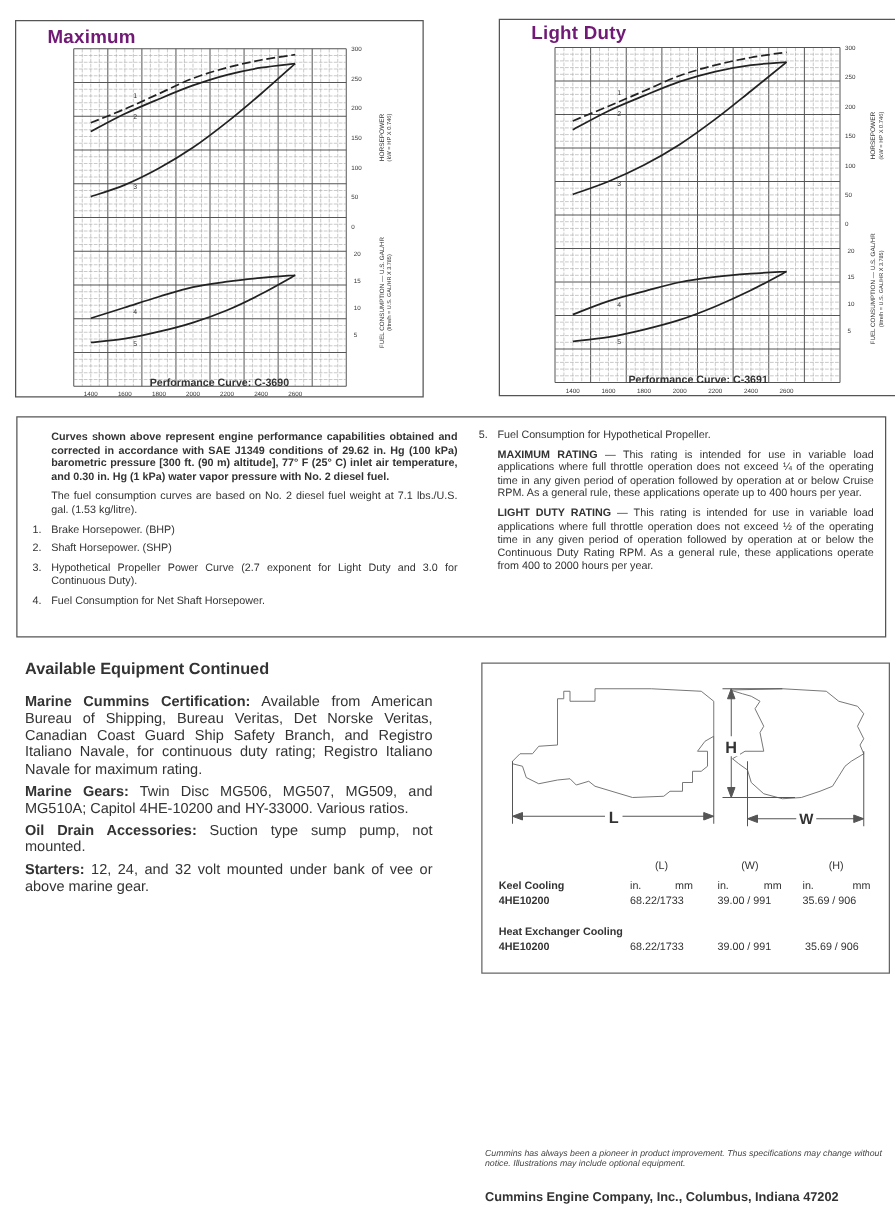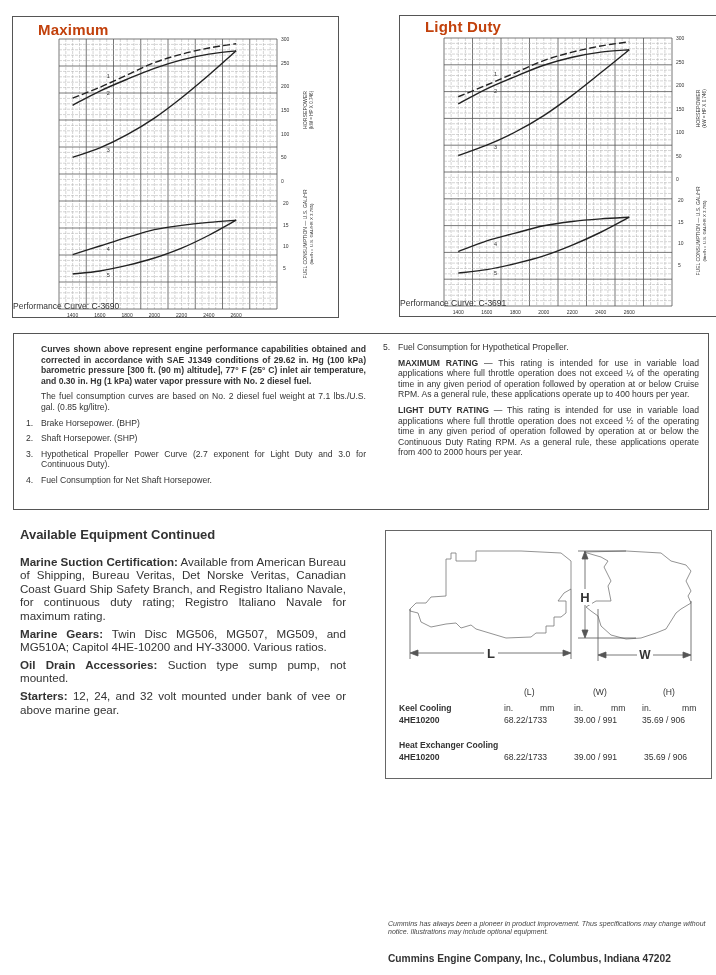--- a/index.html
+++ b/index.html
@@ -1,20 +1,20 @@
 <!DOCTYPE html>
 <html><head>
 <meta charset="utf-8">
 <style>
   html, body { margin:0; padding:0; background:#ffffff; }
   body { width:716px; height:975px; position:relative; overflow:hidden; font-family:"Liberation Sans", sans-serif; color:#2a2a2a; }
   .abs { position:absolute; }
   .chart-box { position:absolute; border:1.5px solid #555; background:#fff; box-sizing:border-box; }
-  .chart-title { position:absolute; font-family:"Liberation Sans", sans-serif; font-weight:bold; font-size:15px; color:#c2410c; letter-spacing:0.2px; }
-  .perf-label { position:absolute; font-weight:normal; font-size:8.5px; color:#333; width:100%; }
+  .chart-title { position:absolute; font-family:"Liberation Sans", sans-serif; font-weight:bold; font-size:15px; color:#701a75; letter-spacing:0.2px; }
+  .perf-label { position:absolute; font-weight:bold; font-size:8.5px; color:#333; width:100%; text-align:center; }
   svg text { font-family:"Liberation Sans", sans-serif; }
   .notes-box { position:absolute; left:13px; top:333px; width:696px; height:177px; border:1.5px solid #555; box-sizing:border-box; }
   .notes-col { position:absolute; font-size:8.6px; line-height:10.6px; color:#333; }
   .notes-col p { margin:0 0 5px 0; text-align:justify; }
   .note-item { display:flex; margin-bottom:5px; }
   .note-num { width:15px; flex-shrink:0; }
   .note-text { flex:1; }
   .equip { position:absolute; left:20px; top:528px; width:326px; font-size:11.6px; line-height:13.6px; color:#333; }
   .equip h2 { margin:0 0 13px 0; font-size:13px; font-weight:bold; color:#333; }
   .equip p { margin:0 0 4px 0; text-align:justify; }
@@ -275,21 +275,21 @@
       <text x="93.875" y="229.915" font-size="5.5" fill="#333">4</text>
       <path d="M58.25,257.1 C63,256.5266666666667 77.25,255.23666666666668 86.75,253.66 C96.25,252.08333333333331 105.75,249.9333333333333 115.25,247.64 C124.75,245.34666666666666 134.25,242.98166666666668 143.75,239.9 C153.25,236.81833333333333 162.75,233.09166666666667 172.25,229.15 C181.75,225.20833333333334 191.25,220.90833333333333 200.75,216.25 C210.25,211.59166666666667 224.5,203.70833333333331 229.25,201.2" fill="none" stroke="#222" stroke-width="1.4"></path>
       <text x="93.875" y="259.155" font-size="5.5" fill="#333">5</text>
     </svg>
   <div class="perf-label" style="left:0; top:282px;">Performance Curve: C-3691</div>
 </div>
 
 <div class="notes-box">
   <div class="notes-col" style="left:27px; top:10px; width:325px;">
     <p style="text-indent:0;font-weight:bold;">Curves shown above represent engine performance capabilities obtained and corrected in accordance with SAE J1349 conditions of 29.62 in. Hg (100 kPa) barometric pressure [300 ft. (90 m) altitude], 77° F (25° C) inlet air temperature, and 0.30 in. Hg (1 kPa) water vapor pressure with No. 2 diesel fuel.</p>
-    <p>The fuel consumption curves are based on No. 2 diesel fuel weight at 7.1 lbs./U.S. gal. (0.85 kg/litre).</p>
+    <p>The fuel consumption curves are based on No. 2 diesel fuel weight at 7.1 lbs./U.S. gal. (1.53 kg/litre).</p>
     <div style="margin-left:-15px;">
       <div class="note-item">
           <span class="note-num">1.</span>
           <span class="note-text">Brake Horsepower. (BHP)</span>
         </div>
       <div class="note-item">
           <span class="note-num">2.</span>
           <span class="note-text">Shaft Horsepower. (SHP)</span>
         </div>
       <div class="note-item">
@@ -307,21 +307,21 @@
         <span class="note-num">5.</span>
         <span class="note-text">Fuel Consumption for Hypothetical Propeller.</span>
       </div>
     <p style="margin-left:15px;"><b>MAXIMUM RATING</b><span> — This rating is intended for use in variable load applications where full throttle operation does not exceed ¼ of the operating time in any given period of operation followed by operation at or below Cruise RPM. As a general rule, these applications operate up to 400 hours per year.</span></p>
     <p style="margin-left:15px;"><b>LIGHT DUTY RATING</b><span> — This rating is intended for use in variable load applications where full throttle operation does not exceed ½ of the operating time in any given period of operation followed by operation at or below the Continuous Duty Rating RPM. As a general rule, these applications operate from 400 to 2000 hours per year.</span></p>
   </div>
 </div>
 
 <div class="equip">
   <h2>Available Equipment Continued</h2>
-  <p><b>Marine Suction Certification:</b><span> Available from American Bureau of Shipping, Bureau Veritas, Det Norske Veritas, Canadian Coast Guard Ship Safety Branch, and Registro Italiano Navale, for continuous duty rating; Registro Italiano Navale for maximum rating.</span></p>
+  <p><b>Marine Cummins Certification:</b><span> Available from American Bureau of Shipping, Bureau Veritas, Det Norske Veritas, Canadian Coast Guard Ship Safety Branch, and Registro Italiano Navale, for continuous duty rating; Registro Italiano Navale for maximum rating.</span></p>
   <p><b>Marine Gears:</b><span> Twin Disc MG506, MG507, MG509, and MG510A; Capitol 4HE-10200 and HY-33000. Various ratios.</span></p>
   <p><b>Oil Drain Accessories:</b><span> Suction type sump pump, not mounted.</span></p>
   <p><b>Starters:</b><span> 12, 24, and 32 volt mounted under bank of vee or above marine gear.</span></p>
 </div>
 
 <div class="dim-box">
   <svg width="324" height="140" style="position:absolute; left:0; top:0;">
 
     <g fill="none" stroke="#777" stroke-width="0.8">
       <path d="M24,78 L30,72 L40,72 L45,66 L60,65 L60,28 L65,28 L65,22 L70,22 L70,30 L90,30 L90,20 L135,20 L175,22 L185,30 L185,58 L178,62 L172,70 L180,70 L180,82 L175,86 L168,86 L168,95 L160,95 L160,102 L150,102 L145,106 L120,107 L90,98 L85,94 L75,97 L70,92 L60,93 L45,96 L35,91 L32,82 L24,80 Z"></path>

